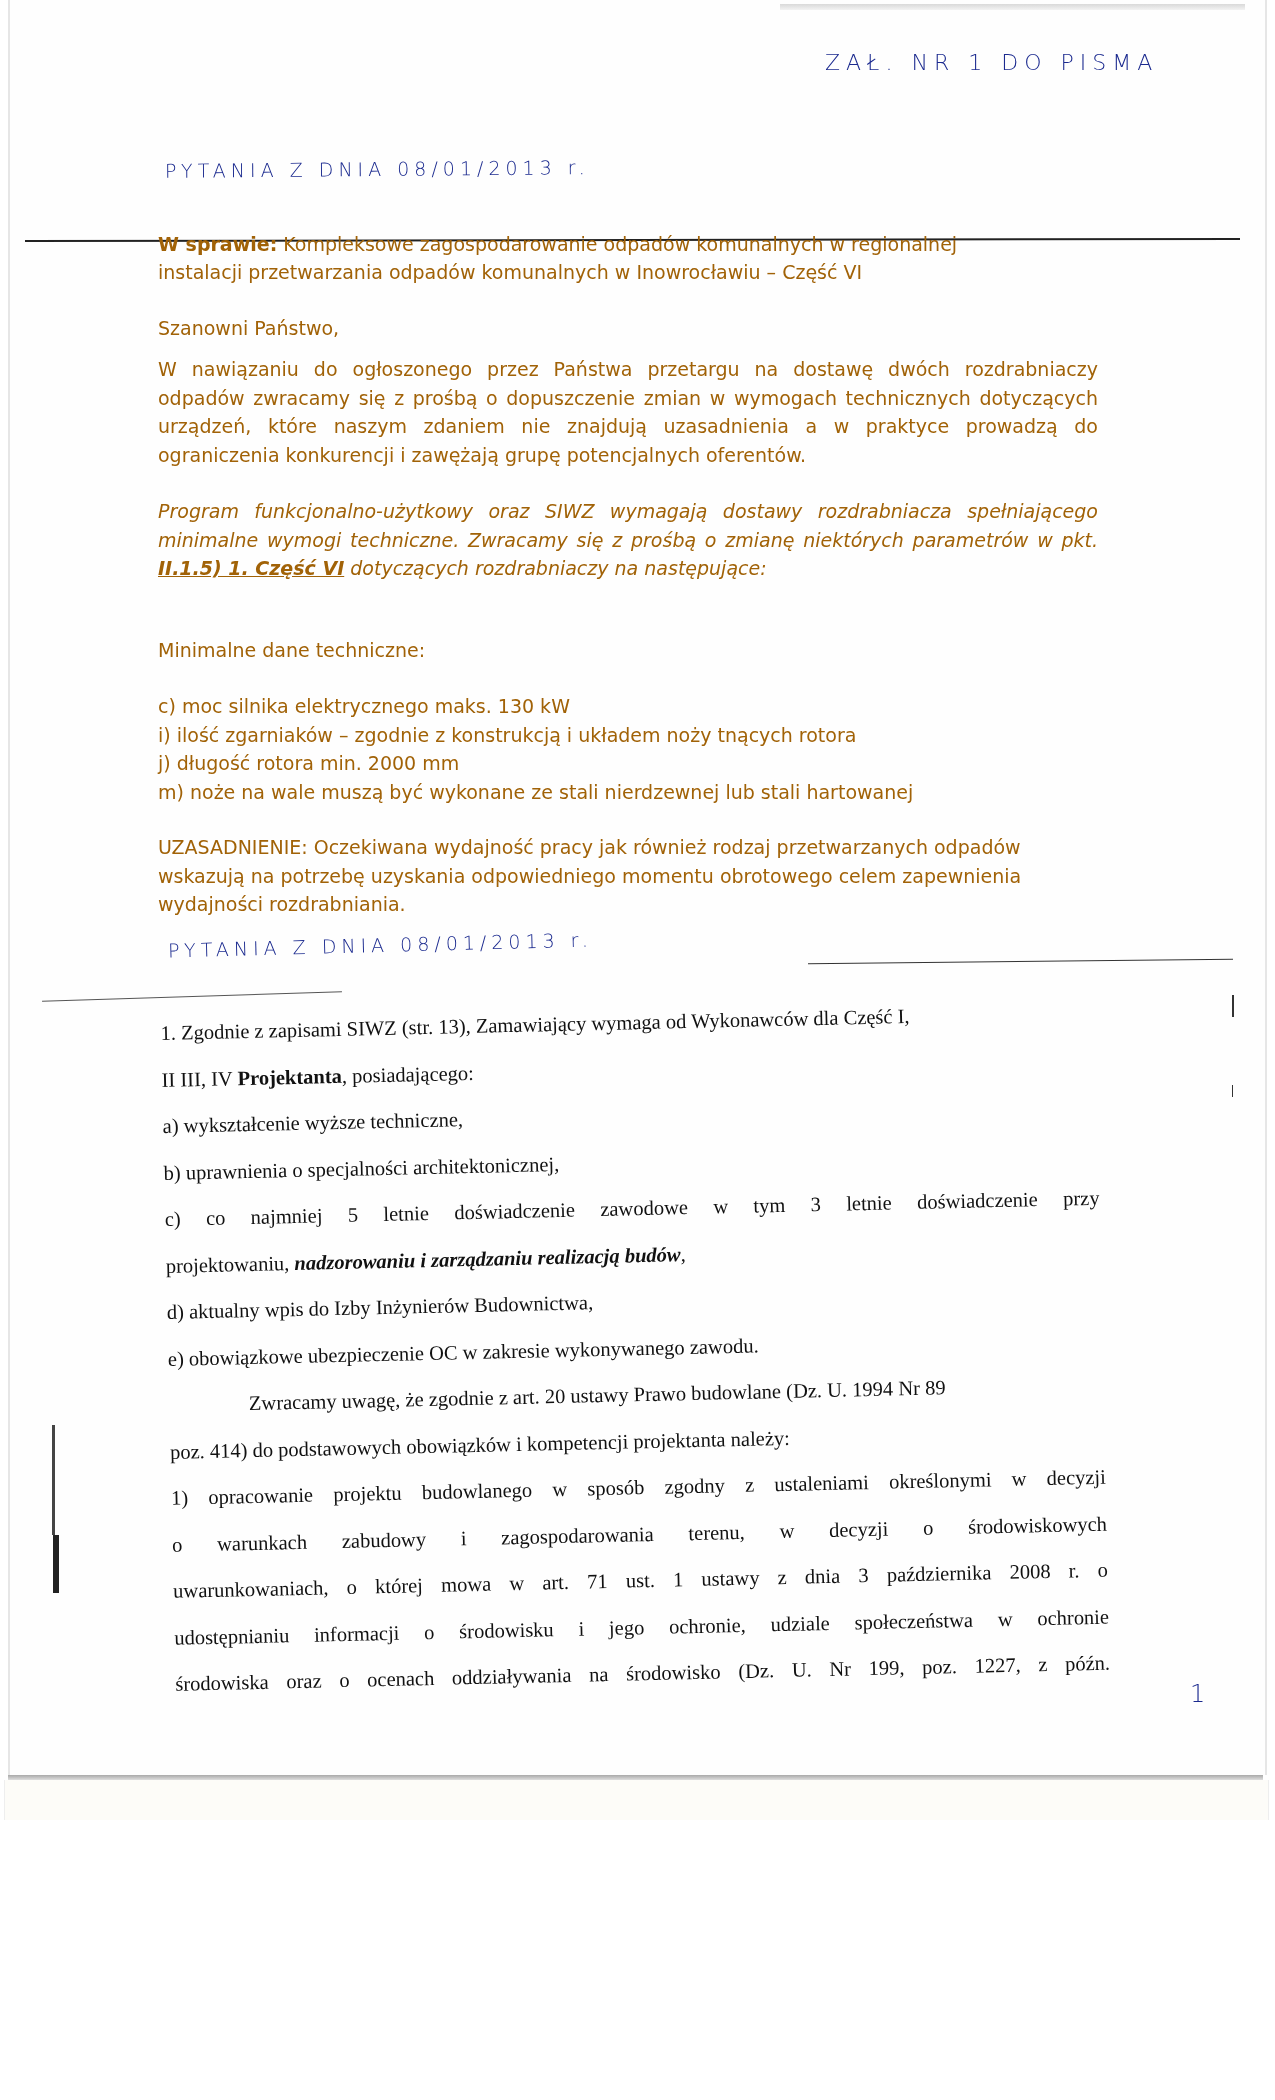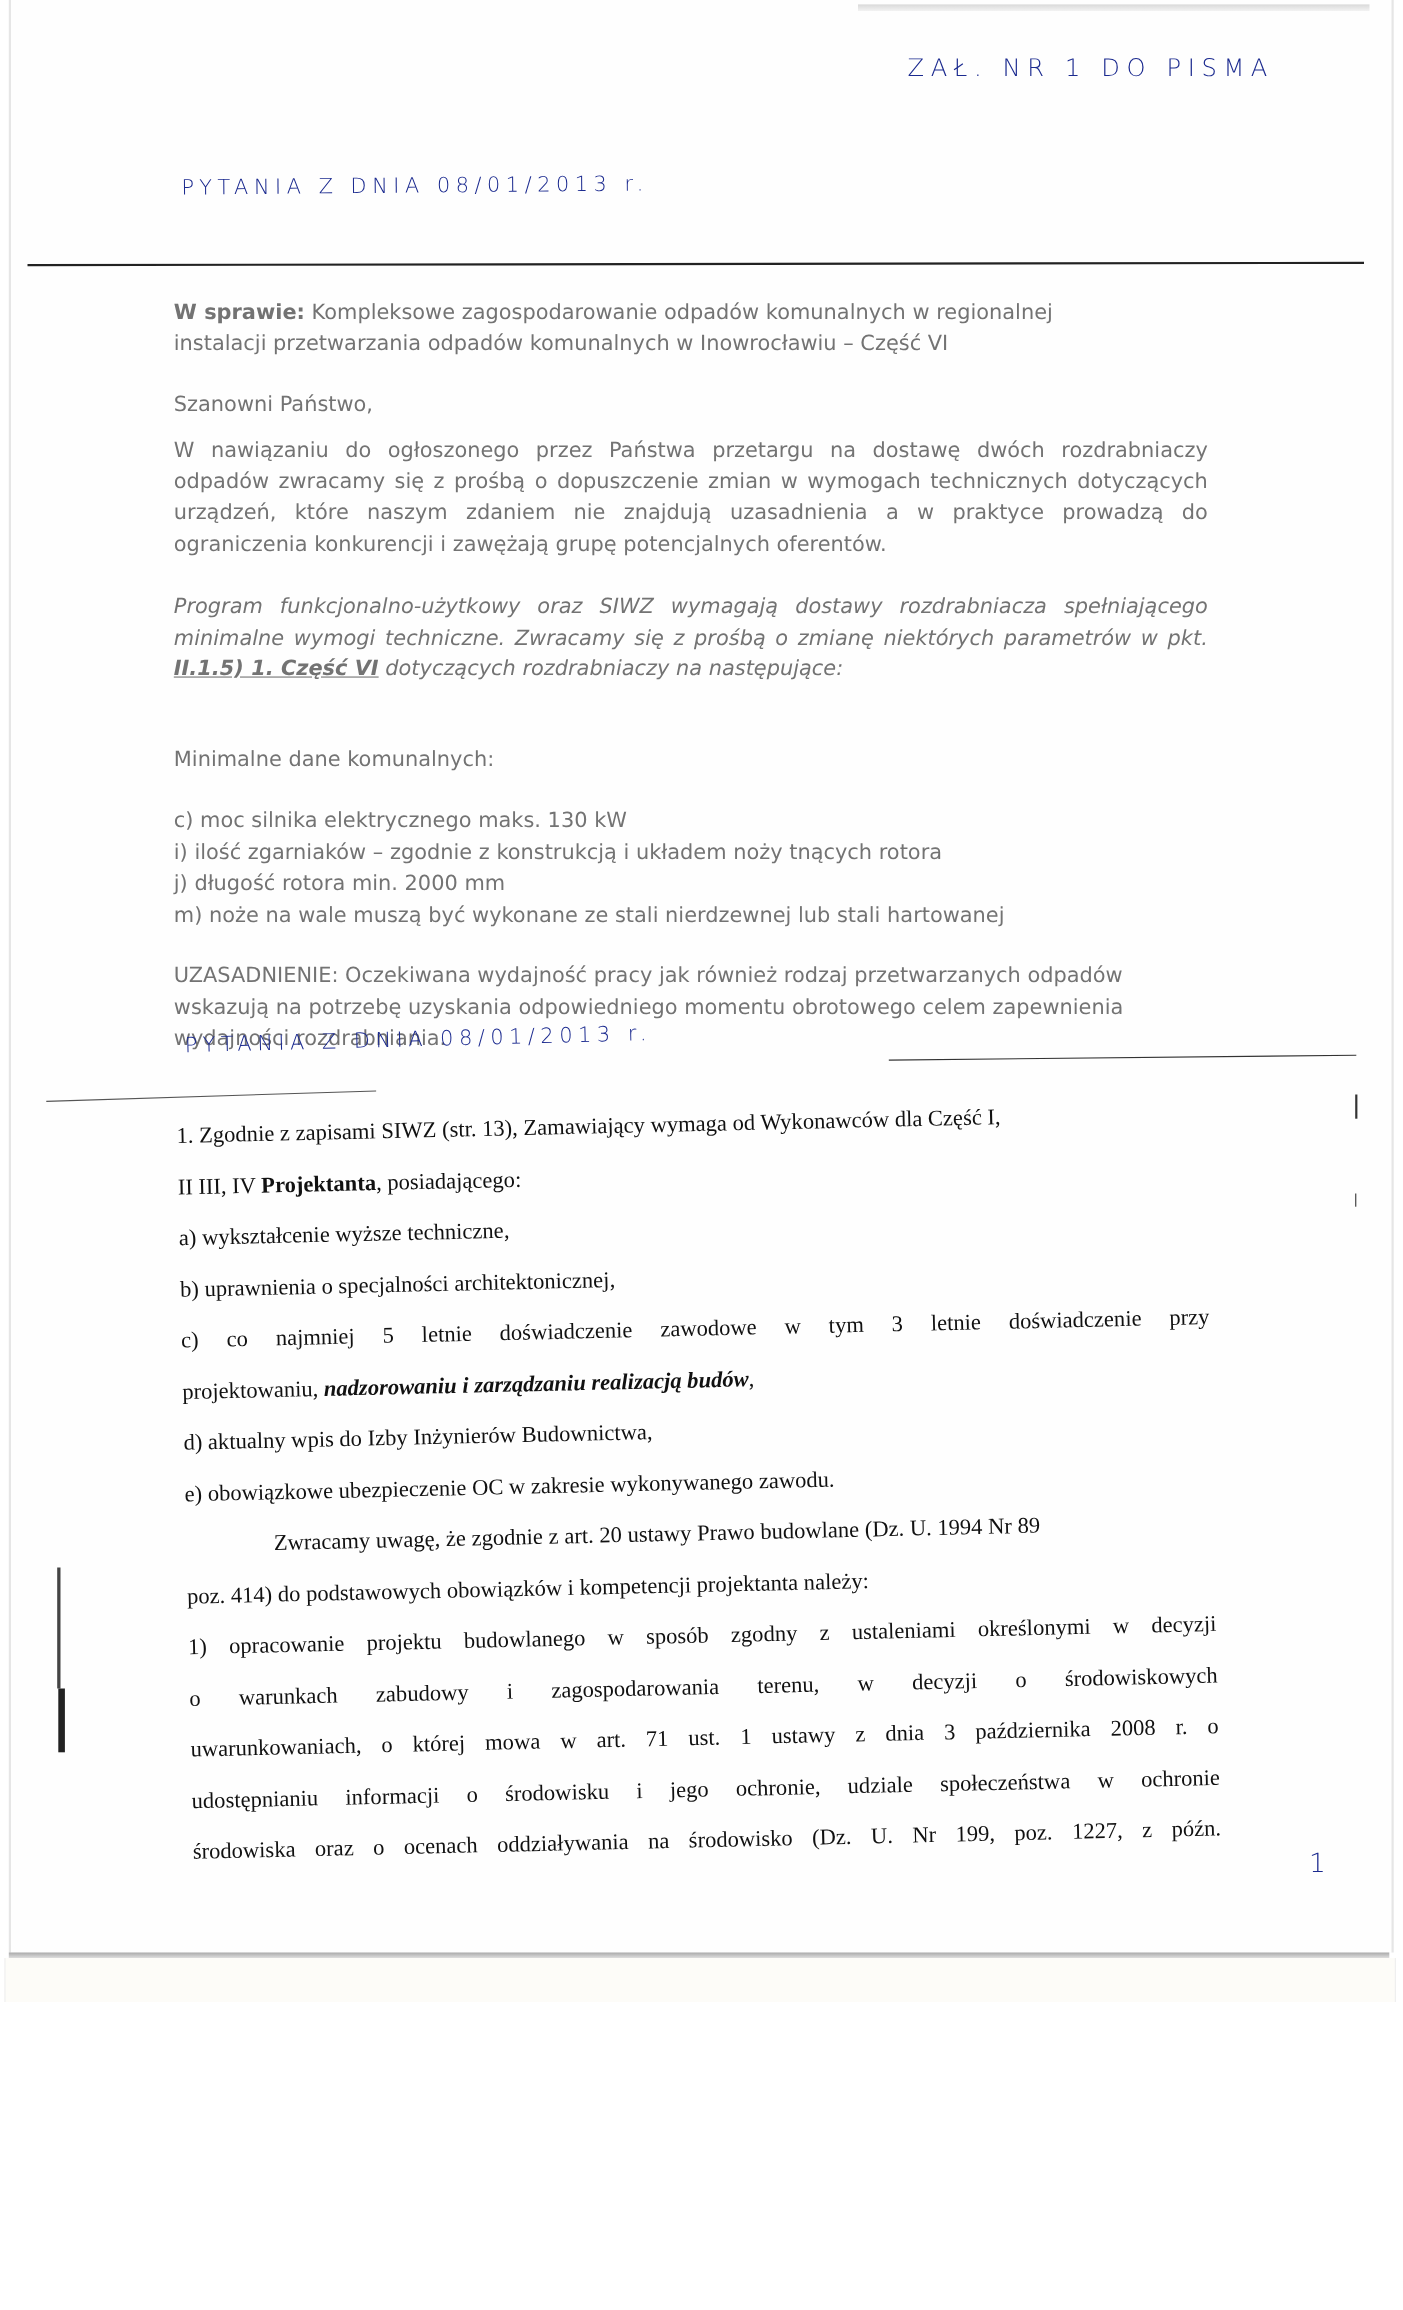--- a/index.html
+++ b/index.html
@@ -31,21 +31,21 @@
   .hand-q1 { left: 165px; top: 158px; font-size: 19px; letter-spacing: 5px; transform: rotate(-0.5deg); }
   .hand-q2 { left: 168px; top: 934px; font-size: 19px; letter-spacing: 5px; transform: rotate(-1.5deg); }
   .hand-page { left: 1190px; top: 1680px; font-size: 24px; letter-spacing: 0; }
 
   .rule { position: absolute; background: #222; height: 2px; }
   .rule-top { left: 25px; top: 239px; width: 1215px; transform: rotate(-0.1deg); }
   .rule-mid-left { left: 42px; top: 996px; width: 300px; height: 1px; background: #555; transform: rotate(-1.8deg); }
   .rule-mid-right { left: 808px; top: 961px; width: 425px; height: 1px; background: #333; transform: rotate(-0.6deg); }
   .vline { position: absolute; background: #333; width: 2px; }
 
-  .sans { position: absolute; left: 158px; width: 940px; font-size: 19px; line-height: 28.5px; font-family: "DejaVu Sans", sans-serif; color: #737373; margin-top: 40px; }
+  .sans { position: absolute; left: 158px; width: 940px; font-size: 19px; line-height: 28.5px; font-family: "DejaVu Sans", sans-serif; color: #a16207; }
   .sans p { margin: 0; }
   .just { text-align: justify; text-align-last: left; }
   .subject-1 { top: 230px; white-space: nowrap; }
   .subject-1 b { font-weight: bold; }
   .subject-2 { top: 258px; }
   .greeting { top: 314px; }
   .para1 { top: 355px; }
   .para2 { top: 497px; font-style: italic; }
   .min-head { top: 636px; }
   .items { top: 692px; }
@@ -78,21 +78,21 @@
 
 <div class="sans subject-1"><b>W sprawie:</b><span> Kompleksowe zagospodarowanie odpadów komunalnych w regionalnej</span></div>
 <div class="sans subject-2">instalacji przetwarzania odpadów komunalnych w Inowrocławiu – Część VI</div>
 
 <div class="sans greeting">Szanowni Państwo,</div>
 
 <div class="sans para1 just">W nawiązaniu do ogłoszonego przez Państwa przetargu na dostawę dwóch rozdrabniaczy odpadów zwracamy się z prośbą o dopuszczenie zmian w wymogach technicznych dotyczących urządzeń, które naszym zdaniem nie znajdują uzasadnienia a w praktyce prowadzą do ograniczenia konkurencji i zawężają grupę potencjalnych oferentów.</div>
 
 <div class="sans para2 just"><span>Program funkcjonalno-użytkowy oraz SIWZ wymagają dostawy rozdrabniacza spełniającego minimalne wymogi techniczne. Zwracamy się z prośbą o zmianę niektórych parametrów w pkt. </span><span class="pkt">II.1.5) 1. Część VI</span><span> dotyczących rozdrabniaczy na następujące:</span></div>
 
-<div class="sans min-head">Minimalne dane komunalnych:</div>
+<div class="sans min-head">Minimalne dane techniczne:</div>
 
 <div class="sans items">
   <p>c) moc silnika elektrycznego maks. 130 kW</p>
   <p>i) ilość zgarniaków – zgodnie z konstrukcją i układem noży tnących rotora</p>
   <p>j) długość rotora min. 2000 mm</p>
   <p>m) noże na wale muszą być wykonane ze stali nierdzewnej lub stali hartowanej</p>
 </div>
 
 <div class="sans justif">UZASADNIENIE: Oczekiwana wydajność pracy jak również rodzaj przetwarzanych odpadów wskazują na potrzebę uzyskania odpowiedniego momentu obrotowego celem zapewnienia wydajności rozdrabniania.</div>
 

